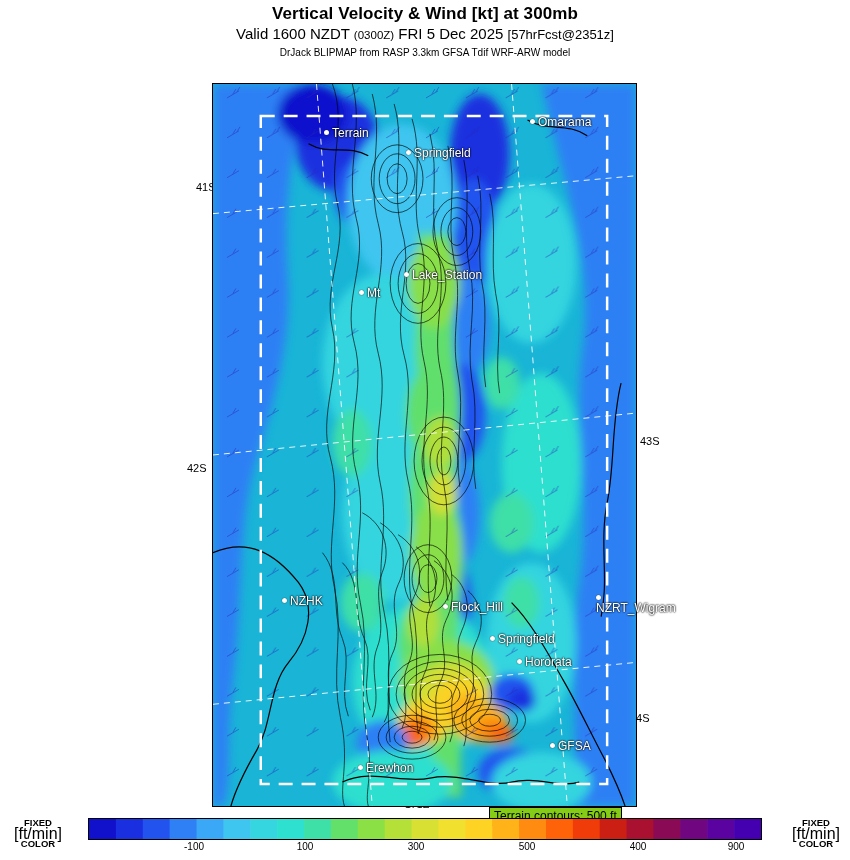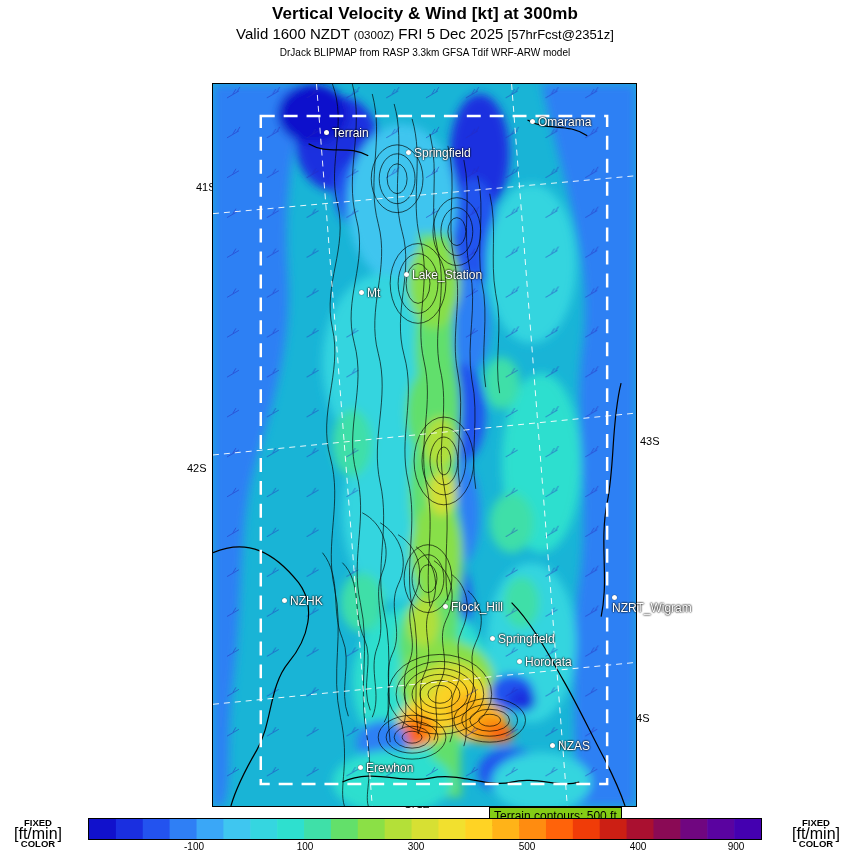--- a/index.html
+++ b/index.html
@@ -524,24 +524,24 @@
     <div></div>
   </div>
 
   <div class="place" style="left:324px;top:125px"><span class="dot"></span><span class="txt">Terrain</span></div>
   <div class="place" style="left:530px;top:114px"><span class="dot"></span><span class="txt">Omarama</span></div>
   <div class="place" style="left:406px;top:145px"><span class="dot"></span><span class="txt">Springfield</span></div>
   <div class="place" style="left:404px;top:267px"><span class="dot"></span><span class="txt">Lake_Station</span></div>
   <div class="place" style="left:359px;top:285px"><span class="dot"></span><span class="txt">Mt</span></div>
   <div class="place" style="left:282px;top:593px"><span class="dot"></span><span class="txt">NZHK</span></div>
   <div class="place" style="left:443px;top:599px"><span class="dot"></span><span class="txt">Flock_Hill</span></div>
-  <div class="place" style="left:612px;top:592px;max-width:52px;white-space:normal;line-height:10px"><span class="dot"></span><span class="txt">NZRT_Wigram</span></div>
+  <div class="place" style="left:596px;top:592px;max-width:52px;white-space:normal;line-height:10px"><span class="dot"></span><span class="txt">NZRT_Wigram</span></div>
   <div class="place" style="left:490px;top:631px"><span class="dot"></span><span class="txt">Springfield</span></div>
   <div class="place" style="left:517px;top:654px"><span class="dot"></span><span class="txt">Hororata</span></div>
-  <div class="place" style="left:550px;top:738px"><span class="dot"></span><span class="txt">NZAS</span></div>
+  <div class="place" style="left:550px;top:738px"><span class="dot"></span><span class="txt">GFSA</span></div>
   <div class="place" style="left:358px;top:760px"><span class="dot"></span><span class="txt">Erewhon</span></div>
 
   <div class="terrain-note">Terrain contours: 500 ft</div>
 
   <div class="fixedcolor fc-left">
     <div>FIXED</div>
     <div class="mid">[ft/min]</div>
     <div>COLOR</div>
   </div>
   <div class="fixedcolor fc-right">

